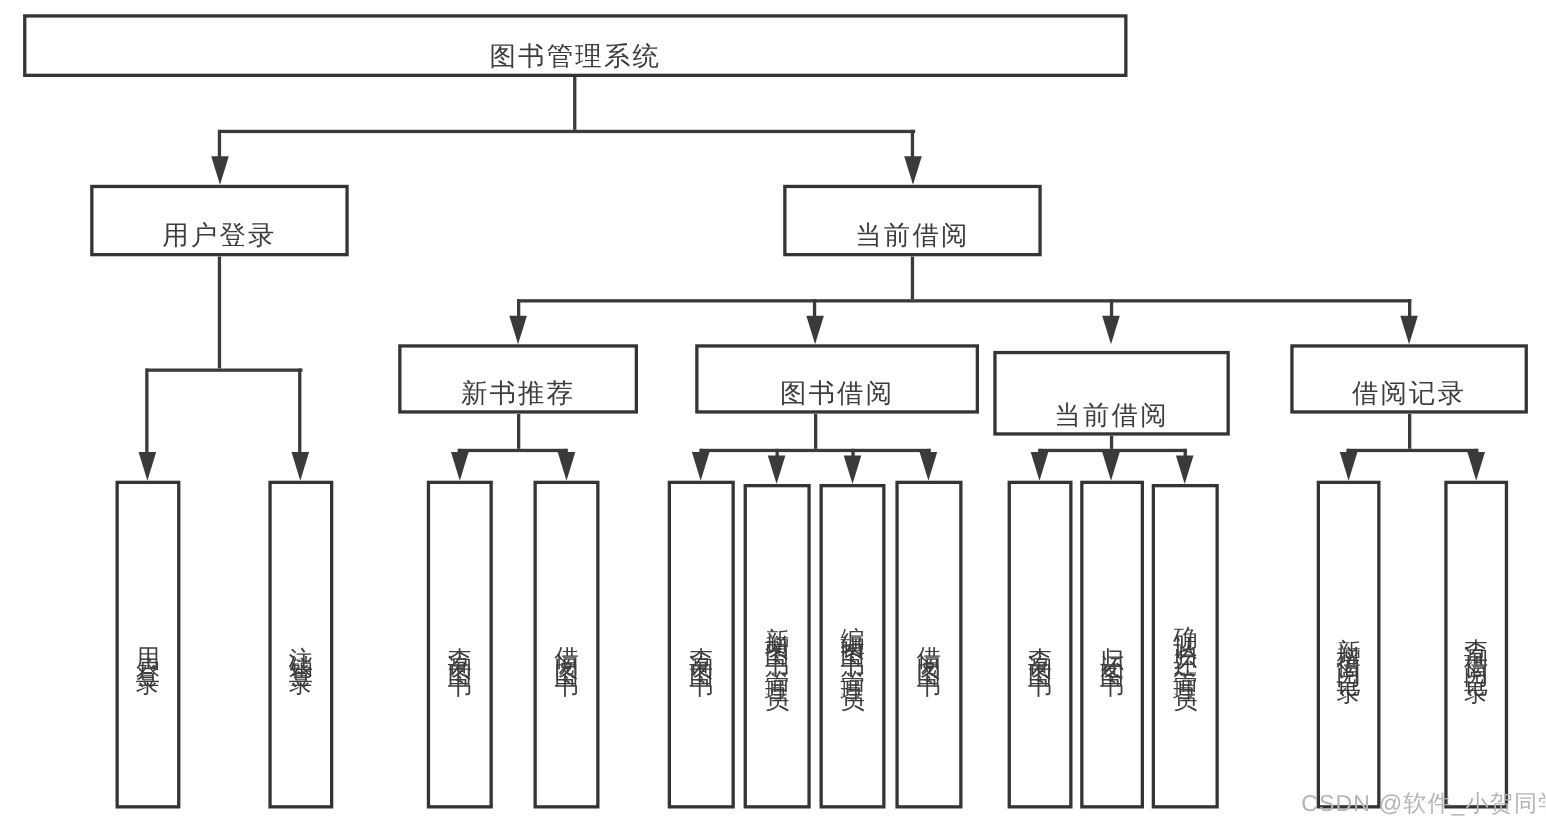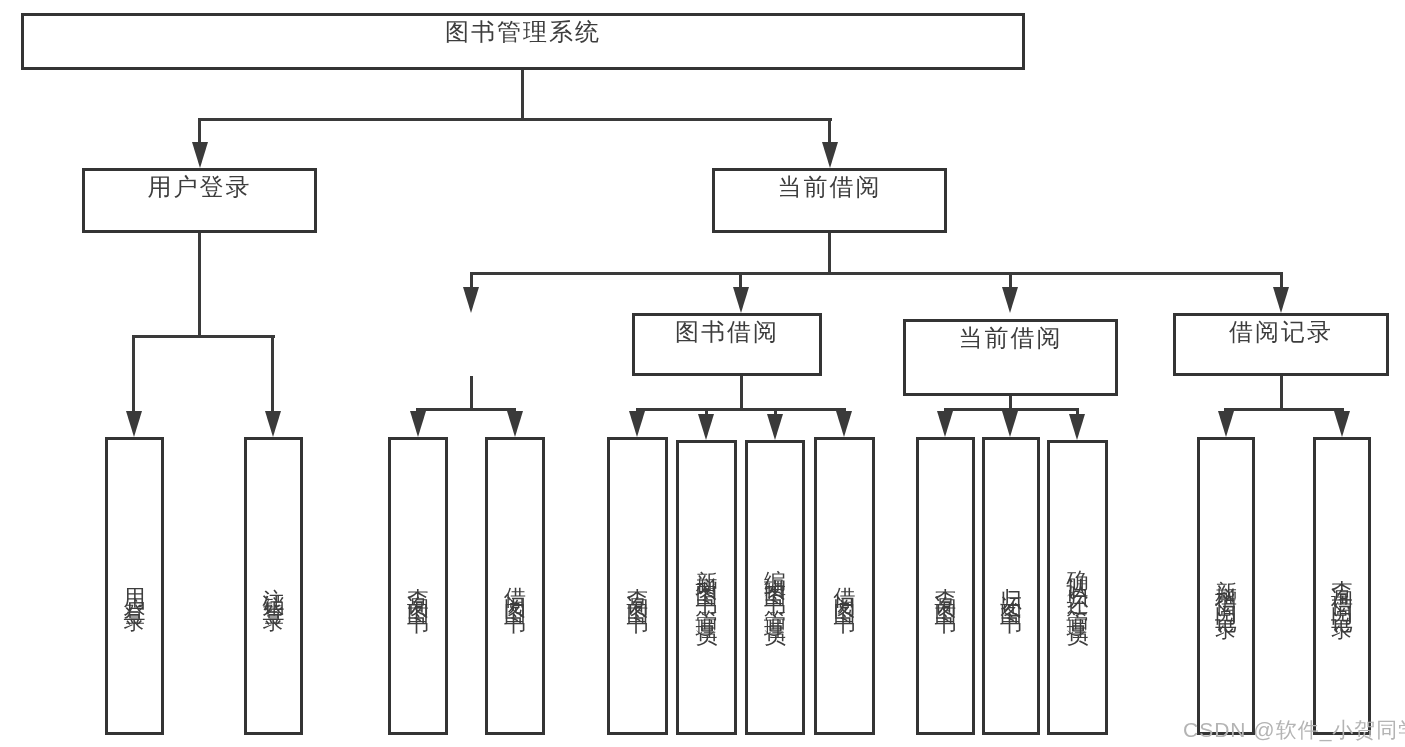--- a/index.html
+++ b/index.html
@@ -9,21 +9,21 @@
     background:#ffffff;
     font-family:"Liberation Sans", sans-serif;
     overflow:hidden;
   }
   
   .node{
     position:absolute;
     box-sizing:border-box;
     border:3px solid #343434;
     background:#ffffff;
-    display:flex;align-items:flex-start;justify-content:center;
+    display:flex;align-items:flex-end;justify-content:center;
     color:#3d3d3d;
     font-size:24px;
     letter-spacing:2px;
     white-space:nowrap;
   }
   .leaf{
     position:absolute;
     box-sizing:border-box;
     border:3px solid #343434;
     background:#ffffff;
@@ -126,22 +126,25 @@
   </div>
 
   <div class="node" style="left:82px;top:168px;width:235px;height:65px;">
     <span>用户登录</span>
   </div>
 
   <div class="node" style="left:712px;top:168px;width:235px;height:65px;">
     <span>当前借阅</span>
   </div>
 
-
-  <div class="node" style="left:632px;top:313px;width:190px;height:63px;">
+  <div class="node" style="left:362px;top:313px;width:218px;height:63px;">
+    <span>新书推荐</span>
+  </div>
+
+  <div class="node" style="left:632px;top:313px;width:258px;height:63px;">
     <span>图书借阅</span>
   </div>
 
   <div class="node" style="left:903px;top:319px;width:215px;height:77px;">
     <span>当前借阅</span>
   </div>
 
   <div class="node" style="left:1173px;top:313px;width:216px;height:63px;">
     <span>借阅记录</span>
   </div>

